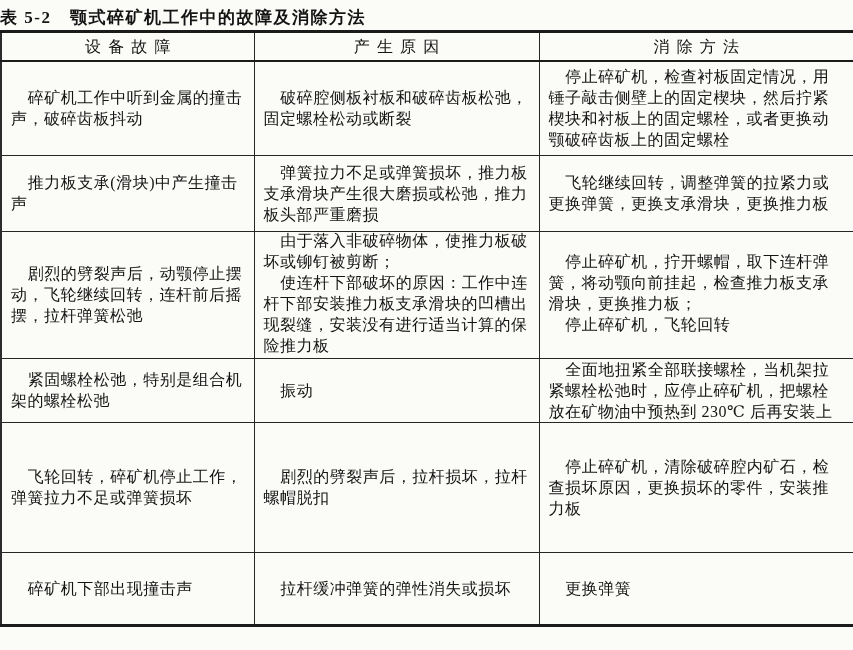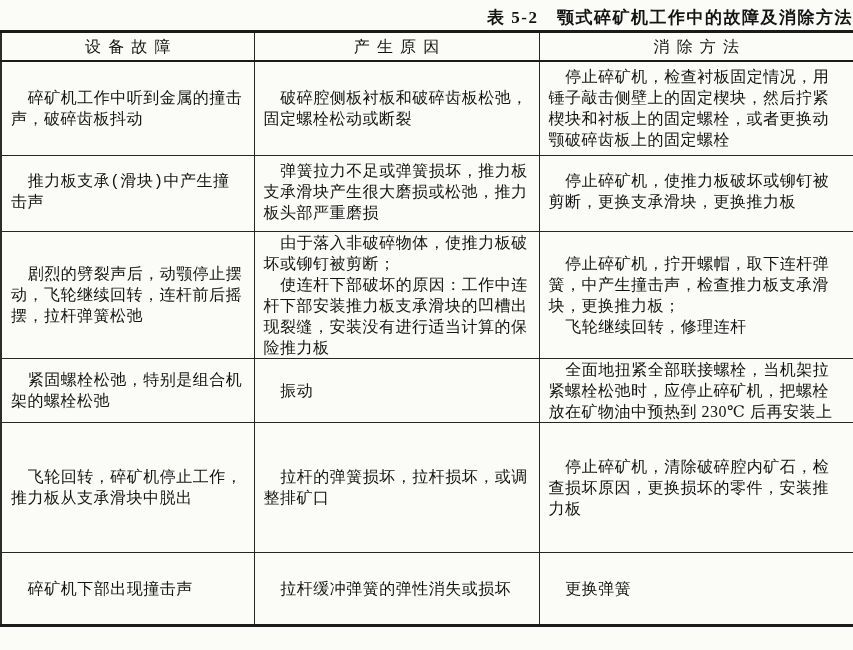--- a/index.html
+++ b/index.html
@@ -8,21 +8,21 @@
   }
   body {
     width: 853px;
     height: 650px;
     background: #fbfbf8;
     color: #141414;
     font-family: "Liberation Serif", "DejaVu Serif", serif;
     overflow: hidden;
   }
   .doc-title {
-    text-align: right;
+    text-align: left;
     font-weight: bold;
     font-size: 17px;
     letter-spacing: 1.5px;
     padding: 6px 0 4px 0;
     height: 20px;
   }
   table.fault-table {
     width: 853px;
     border-collapse: collapse;
     table-layout: fixed;
@@ -50,23 +50,23 @@
     letter-spacing: 0.45em;
     text-indent: 0.45em;
     border-bottom: 2.5px solid #1b1b1b;
     margin-left: 12px;
   }
   td {
     text-indent: 1.05em;
     word-break: break-all;
     text-align: left;
   }
-  .para { text-indent: 1.05em; }
+  .para { text-indent: 1.05em; font-family: Liberation Mono, monospace; }
   tbody tr:nth-child(1) { height: 94px; }
-  tbody tr:nth-child(2) { height: 76px; font-family: Liberation Mono, monospace; }
+  tbody tr:nth-child(2) { height: 76px; }
   tbody tr:nth-child(3) { height: 32px; }
   tbody tr:nth-child(4) { height: 48px; }
   tbody tr:nth-child(5) { height: 130px; }
   tbody tr:nth-child(6) { height: 73px; padding-left: 45px; }
   tbody tr:nth-child(7) { height: 53px; }
   tbody tr:nth-child(8) { height: 47px; }
   tbody tr:nth-child(9) { height: 33px; }
 </style>
 </head>
 <body>
@@ -88,41 +88,41 @@
   </thead>
   <tbody>
     <tr>
       <td>碎矿机工作中听到金属的撞击声，破碎齿板抖动</td>
       <td>破碎腔侧板衬板和破碎齿板松弛，固定螺栓松动或断裂</td>
       <td>停止碎矿机，检查衬板固定情况，用锤子敲击侧壁上的固定楔块，然后拧紧楔块和衬板上的固定螺栓，或者更换动颚破碎齿板上的固定螺栓</td>
     </tr>
     <tr>
       <td>推力板支承(滑块)中产生撞击声</td>
       <td>弹簧拉力不足或弹簧损坏，推力板支承滑块产生很大磨损或松弛，推力板头部严重磨损</td>
-      <td>停止碎矿机，使推力板破坏或铆钉被剪断，更换支承滑块，更换推力板</td>
+      <td>飞轮继续回转，调整弹簧的拉紧力或更换弹簧，更换支承滑块，更换推力板</td>
     </tr>
     <tr>
       <td>剧烈的劈裂声后，动颚停止摆动，飞轮继续回转，连杆前后摇摆，拉杆弹簧松弛</td>
       <td>
           <div class="para">由于落入非破碎物体，使推力板破坏或铆钉被剪断；</div>
           <div class="para">使连杆下部破坏的原因：工作中连杆下部安装推力板支承滑块的凹槽出现裂缝，安装没有进行适当计算的保险推力板</div>
         </td>
       <td>
-          <div class="para">停止碎矿机，拧开螺帽，取下连杆弹簧，中产生撞击声，检查推力板支承滑块，更换推力板；</div>
-          <div class="para">飞轮继续回转，修理连杆</div>
+          <div class="para">停止碎矿机，拧开螺帽，取下连杆弹簧，将动颚向前挂起，检查推力板支承滑块，更换推力板；</div>
+          <div class="para">停止碎矿机，飞轮回转</div>
         </td>
     </tr>
     <tr>
       <td>紧固螺栓松弛，特别是组合机架的螺栓松弛</td>
       <td>振动</td>
       <td>全面地扭紧全部联接螺栓，当机架拉紧螺栓松弛时，应停止碎矿机，把螺栓放在矿物油中预热到 230℃ 后再安装上</td>
     </tr>
     <tr>
-      <td>飞轮回转，碎矿机停止工作，推力板从支承滑块中脱出</td>
-      <td>拉杆的弹簧损坏，拉杆损坏，或调整排矿口</td>
+      <td>飞轮回转，碎矿机停止工作，弹簧拉力不足或弹簧损坏</td>
+      <td>剧烈的劈裂声后，拉杆损坏，拉杆螺帽脱扣</td>
       <td>停止碎矿机，清除破碎腔内矿石，检查损坏原因，更换损坏的零件，安装推力板</td>
     </tr>
     <tr>
       <td>碎矿机下部出现撞击声</td>
       <td>拉杆缓冲弹簧的弹性消失或损坏</td>
       <td>更换弹簧</td>
     </tr>
   </tbody>
 </table>
 

